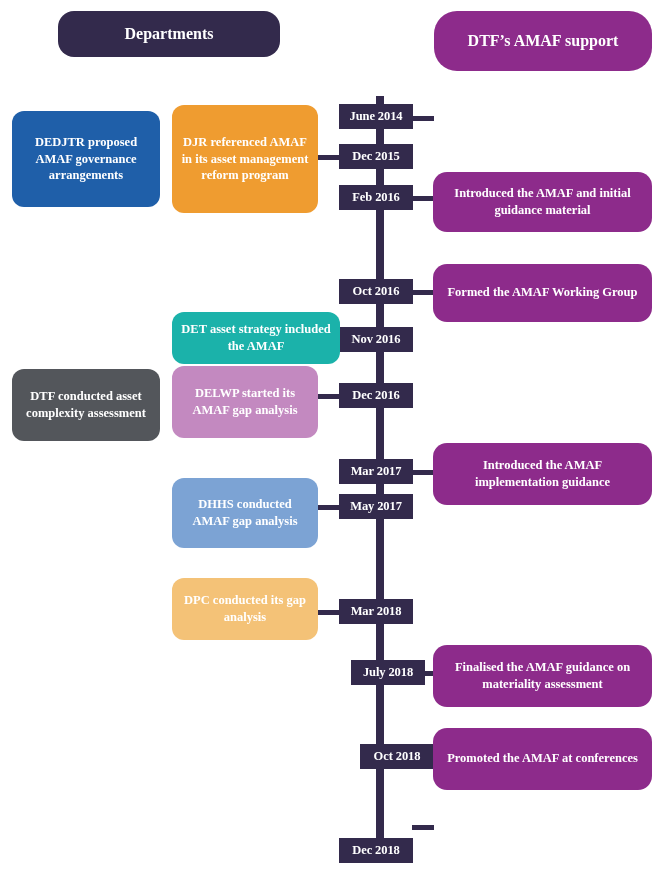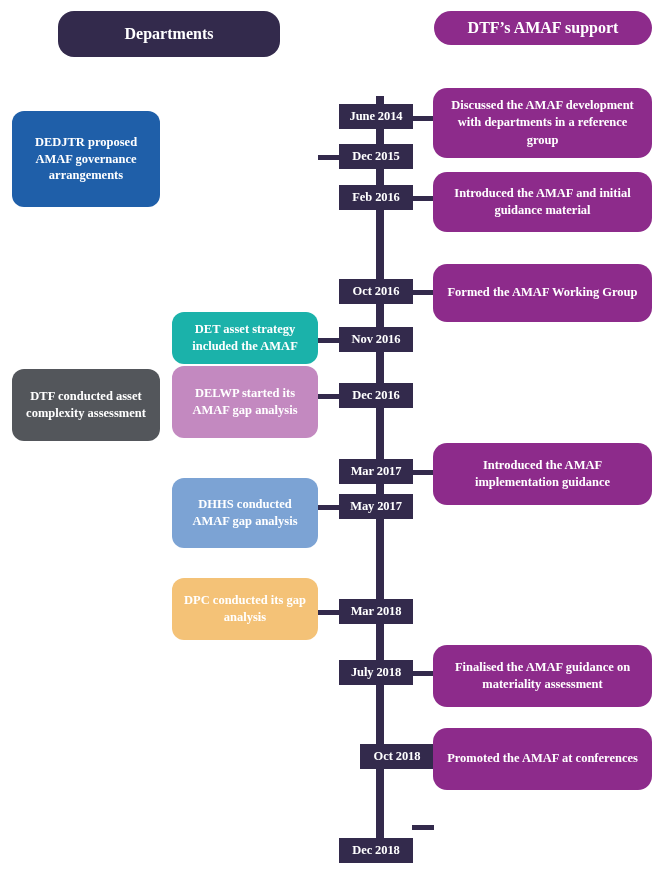--- a/index.html
+++ b/index.html
@@ -30,21 +30,21 @@
     box-sizing: border-box;
     padding: 4px 10px;
     line-height: 1.15;
   }
   #hdr-departments {
     left: 58px; top: 11px; width: 222px; height: 46px;
     background: #332A4C;
     border-radius: 16px;
   }
   #hdr-dtf {
-    left: 434px; top: 11px; width: 218px; height: 34px;
+    left: 434px; top: 11px; width: 218px; height: 60px;
     background: #8D2B8B;
     border-radius: 23px;
   }
   
   .dept-box {
     position: absolute;
     display: flex;
     align-items: center;
     justify-content: center;
     text-align: center;
@@ -129,38 +129,38 @@
 
   <div class="date-marker" style="top:104px;">June 2014</div>
   <div class="date-marker" style="top:144px;">Dec 2015</div>
   <div class="date-marker" style="top:185px;">Feb 2016</div>
   <div class="date-marker" style="top:279px;">Oct 2016</div>
   <div class="date-marker" style="top:327px;">Nov 2016</div>
   <div class="date-marker" style="top:383px;">Dec 2016</div>
   <div class="date-marker" style="top:459px;">Mar 2017</div>
   <div class="date-marker" style="top:494px;">May 2017</div>
   <div class="date-marker" style="top:599px;">Mar 2018</div>
-  <div class="date-marker" style="top:660px;">July 2018</div>
+  <div class="date-marker" style="top:660px;margin-left:12px;">July 2018</div>
   <div class="date-marker" style="top:744px;margin-left:21px;">Oct 2018</div>
   <div class="date-marker" style="top:814px;margin-top:24px;">Dec 2018</div>
 
   <div class="dept-box" style="left:12px; top:111px; width:148px; height:96px; background:#1F5FA9;">DEDJTR proposed AMAF governance arrangements</div>
 
+  <div class="dept-box" style="left:172px; top:105px; width:146px; height:108px; background:#EF9C30;">DJR referenced AMAF in its asset management reform program</div>
 
   <div class="dept-box" style="left:12px; top:369px; width:148px; height:72px; background:#53565B;">DTF conducted asset complexity assessment</div>
 
-  <div class="dept-box" style="left:172px; top:312px; width:146px; height:52px; background:#1BB2AA;">DET asset strategy included the AMAF</div>
+  <div class="dept-box" style="left:172px; top:312px; width:168px; height:52px; background:#1BB2AA;">DET asset strategy included the AMAF</div>
 
   <div class="dept-box" style="left:172px; top:366px; width:146px; height:72px; background:#C389C0;">DELWP started its AMAF gap analysis</div>
 
   <div class="dept-box" style="left:172px; top:478px; width:146px; height:70px; background:#7CA3D4;">DHHS conducted AMAF gap analysis</div>
 
   <div class="dept-box" style="left:172px; top:578px; width:146px; height:62px; background:#F4C277;">DPC conducted its gap analysis</div>
 
-  <div class="dtf-box" style="left:433px; top:88px; width:219px; height:70px;">Discussed the AMAF development with departments in a reference group</div>
 
   <div class="dtf-box" style="left:433px; top:172px; width:219px; height:60px;">Introduced the AMAF and initial guidance material</div>
 
   <div class="dtf-box" style="left:433px; top:264px; width:219px; height:58px;">Formed the AMAF Working Group</div>
 
   <div class="dtf-box" style="left:433px; top:443px; width:219px; height:62px;">Introduced the AMAF implementation guidance</div>
 
   <div class="dtf-box" style="left:433px; top:645px; width:219px; height:62px;">Finalised the AMAF guidance on materiality assessment</div>
 
   <div class="dtf-box" style="left:433px; top:728px; width:219px; height:62px;">Promoted the AMAF at conferences</div>

